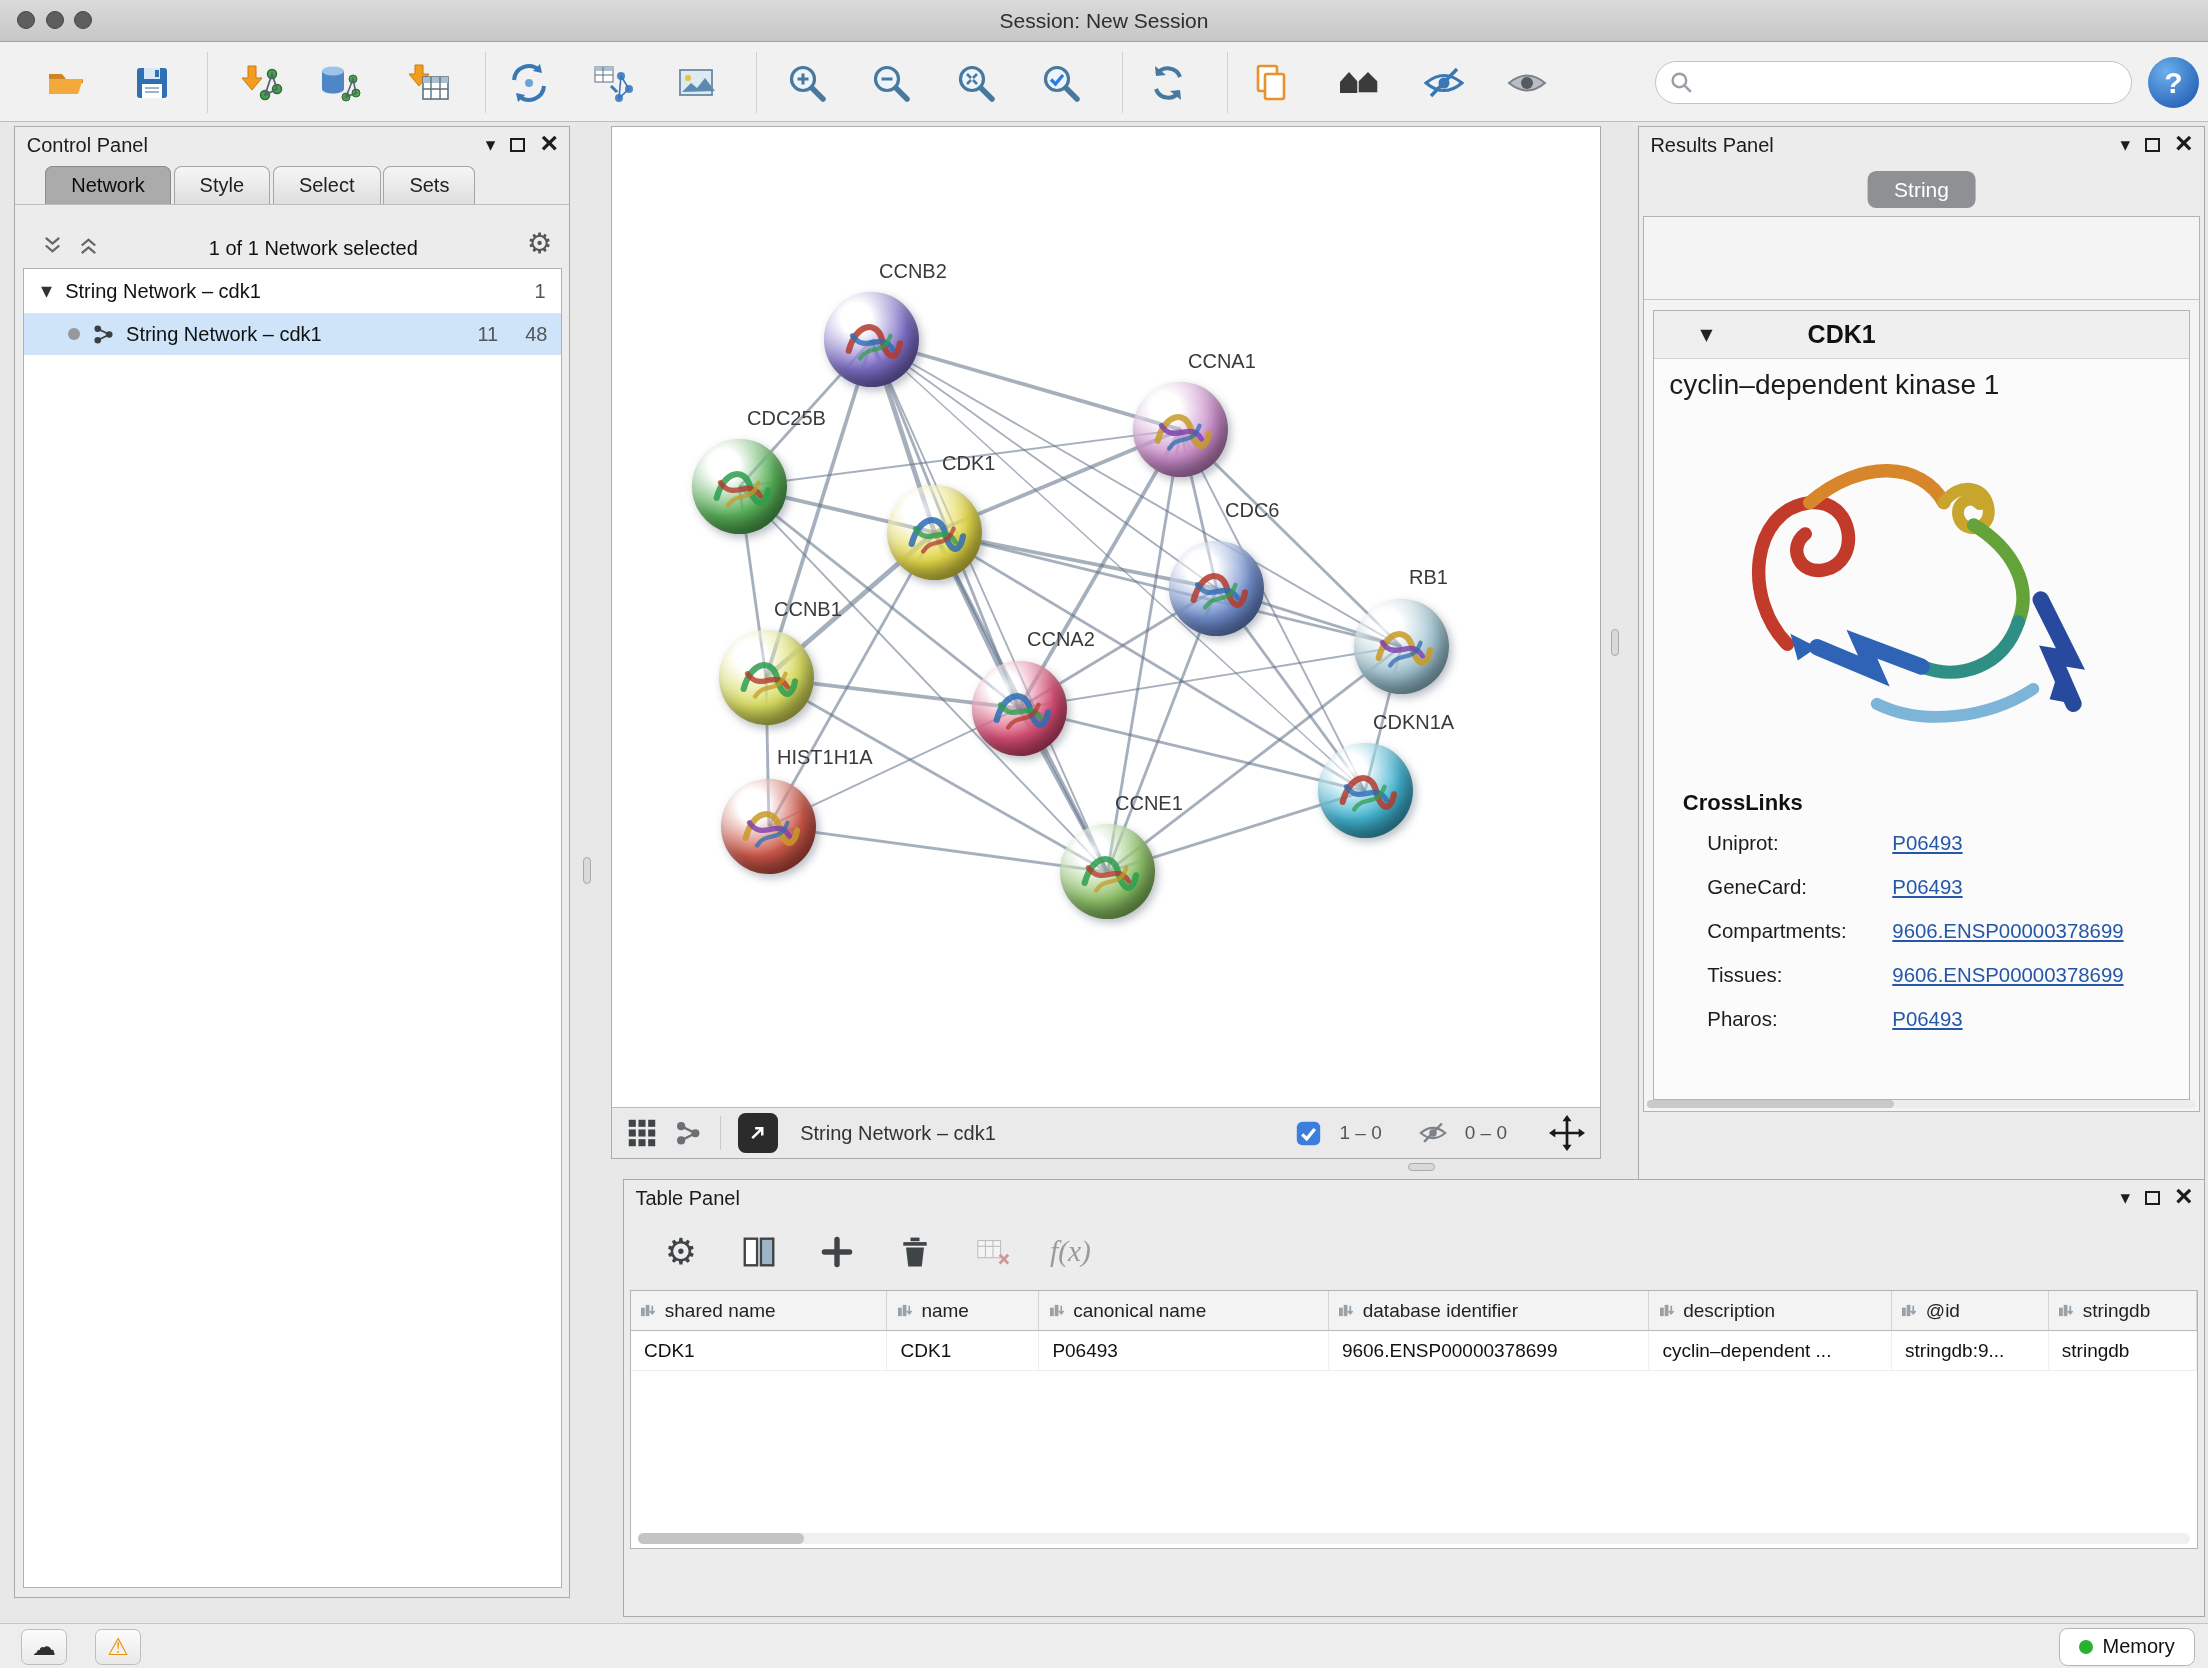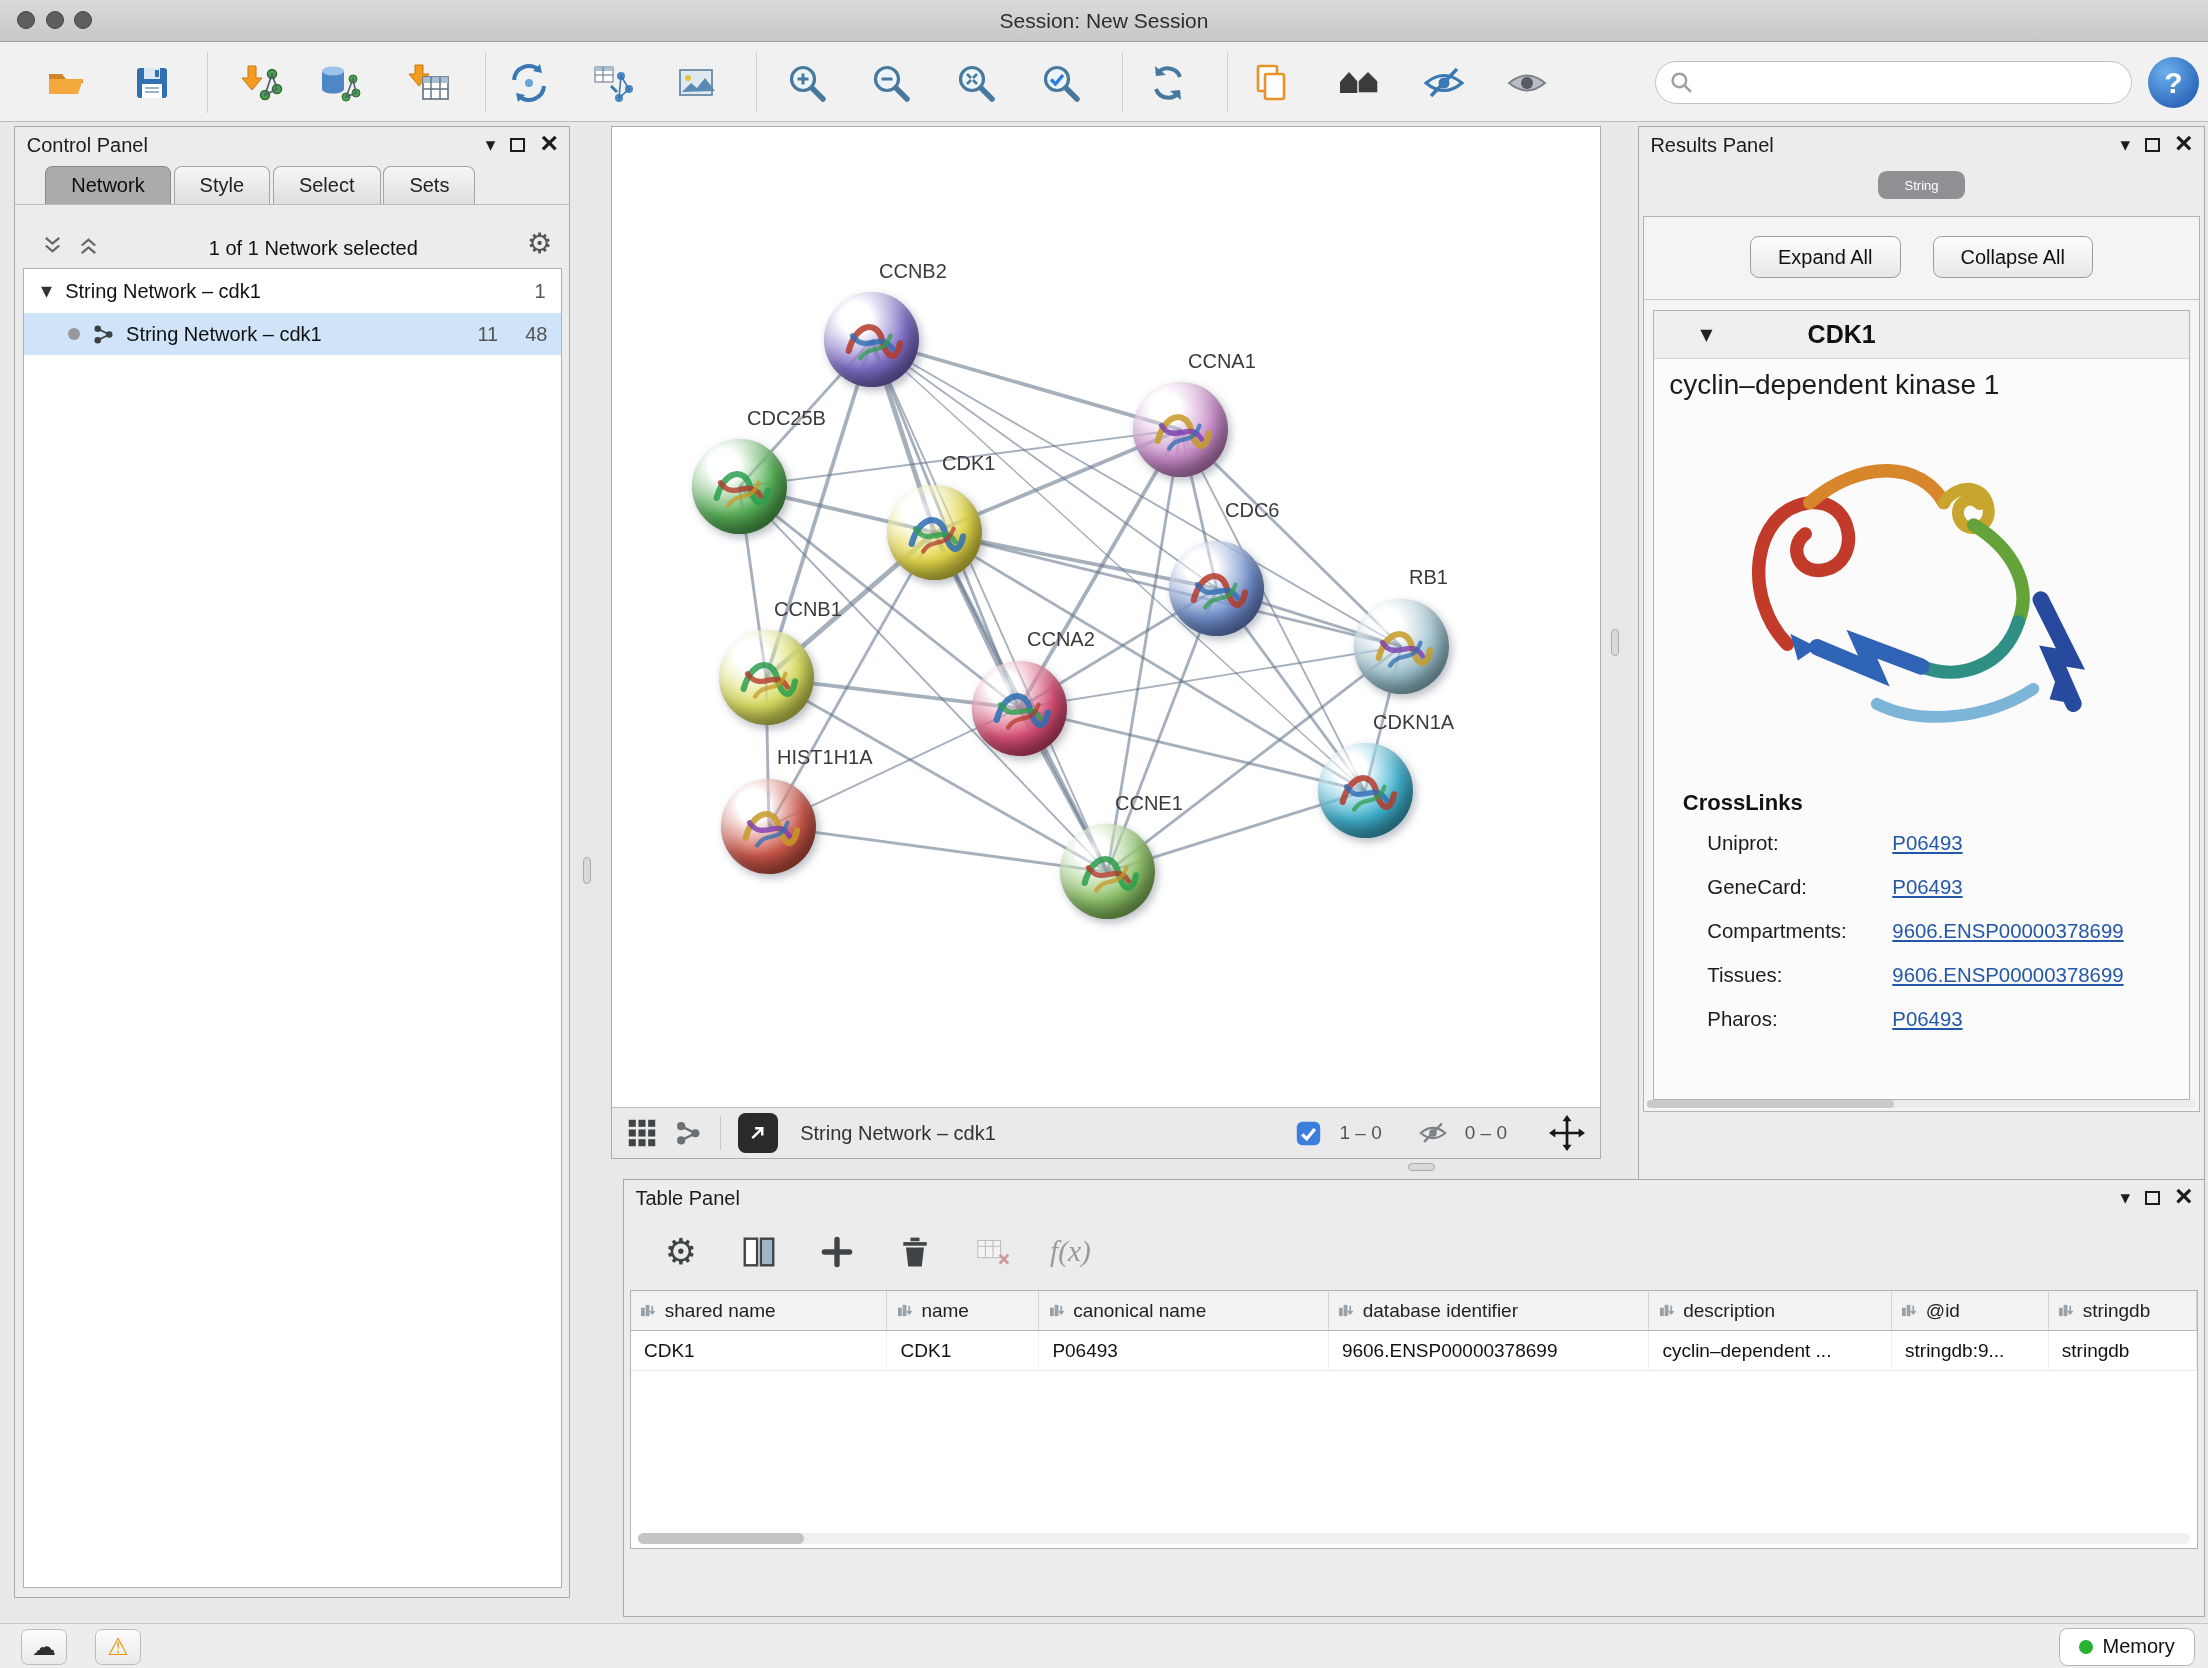--- a/index.html
+++ b/index.html
@@ -62,21 +62,21 @@
 .netbar{position:absolute;left:0;right:0;bottom:0;height:51px;background:#eaeaea;border-top:1px solid #bdbdbd;display:flex;align-items:center;padding:0 15px;gap:17px}
 .nb-sep{width:1px;height:34px;background:#c9c9c9}
 .nb-dark{width:40px;height:40px;border-radius:7.6px;background:#2b2b2b;display:flex;align-items:center;justify-content:center}
 .nb-title{font-size:20px;color:#333;margin-left:5.7px}
 .nb-spacer{flex:1}
 .nb-num{font-size:19px;color:#555}
 .nb-ic{display:flex;align-items:center}
 
 
 #results-panel{left:1638px;top:126px;width:567px;height:1472px}
-.string-badge{position:absolute;top:44px;left:50%;transform:translateX(-50%);background:#8e9094;color:#fff;font-size:13px;padding:6.7px 27px;border-radius:8.6px}
+.string-badge{position:absolute;top:44px;left:50%;transform:translateX(-50%);background:#8e9094;color:#fff;font-size:21px;padding:6.7px 27px;border-radius:8.6px}
 .rp-box{position:absolute;left:3.8px;right:3.8px;top:89px;height:896px;border:1px solid #b3b3b3;background:#f4f4f4}
 .rp-buttons{position:absolute;left:0;right:0;top:19px;display:flex;justify-content:center;gap:32px}
 .rp-btn{font-size:20px;padding:8.6px 27px;background:linear-gradient(#fdfdfd,#e7e7e7);border:1px solid #9c9c9c;border-radius:8.6px;color:#111}
 .rp-div{position:absolute;left:0;right:0;top:82px;border-top:1px solid #c4c4c4}
 .rp-inner{position:absolute;left:9.5px;right:9.5px;top:93px;bottom:11.4px;background:#fbfbfb;border:1px solid #b3b3b3}
 .gene-header{height:48px;background:#efefef;border-bottom:1px solid #d2d2d2;display:flex;align-items:center}
 .gene-tri{margin-left:46px;font-size:16px;color:#222}
 .gene-name{margin-left:95px;font-size:25px;font-weight:700;color:#111}
 .gene-desc{padding:9.5px 15px 3.8px;font-size:28px;color:#1c1c1c}
 .protein-svg{display:block;margin:15px auto 7.6px;width:447px;height:361px}
@@ -523,24 +523,20 @@
   <div class="ph">
     <span class="ph-title">Results Panel</span>
     <span class="ph-icons">
       <span class="ph-ic glyph">▾</span>
       <span class="ph-box"></span>
       <span class="ph-ic ph-x">×</span>
     </span>
   </div>
   <div class="string-badge">String</div>
   <div class="rp-box">
-    <div class="rp-buttons">
-      <button class="rp-btn">Expand All</button>
-      <button class="rp-btn">Collapse All</button>
-    </div>
     <div class="rp-div"></div>
     <div class="rp-inner">
       <div class="gene-header">
         <span class="gene-tri glyph">▼</span>
         <span class="gene-name">CDK1</span>
       </div>
       <div class="gene-desc">cyclin–dependent kinase 1</div>
       <svg class="protein-svg" viewBox="0 0 300 240">
         <g fill="none" stroke-linecap="round">
           <path d="M60 150 C 30 120, 35 60, 75 55 C 105 52, 110 95, 85 100 C 68 104, 60 85, 72 76" stroke="#c23b2a" stroke-width="9"></path>

